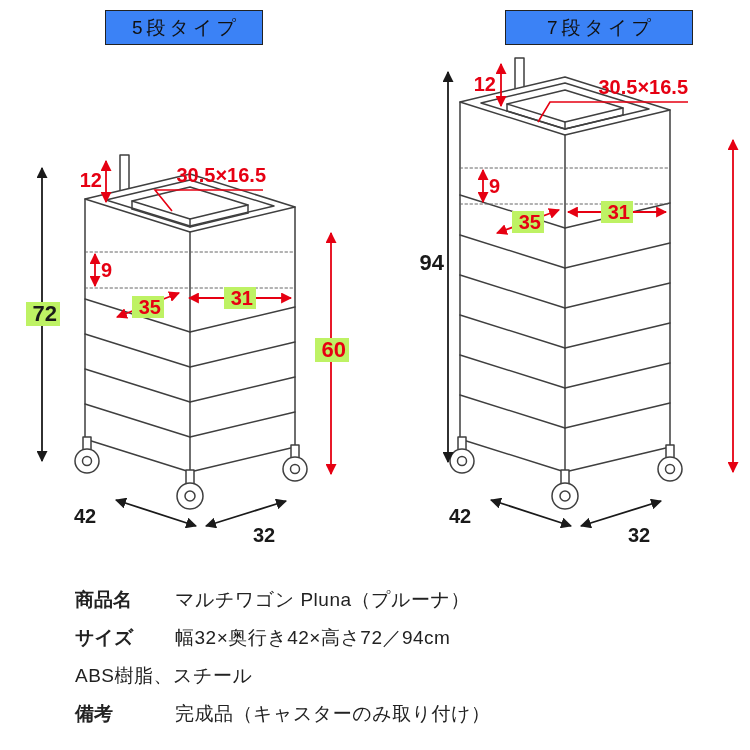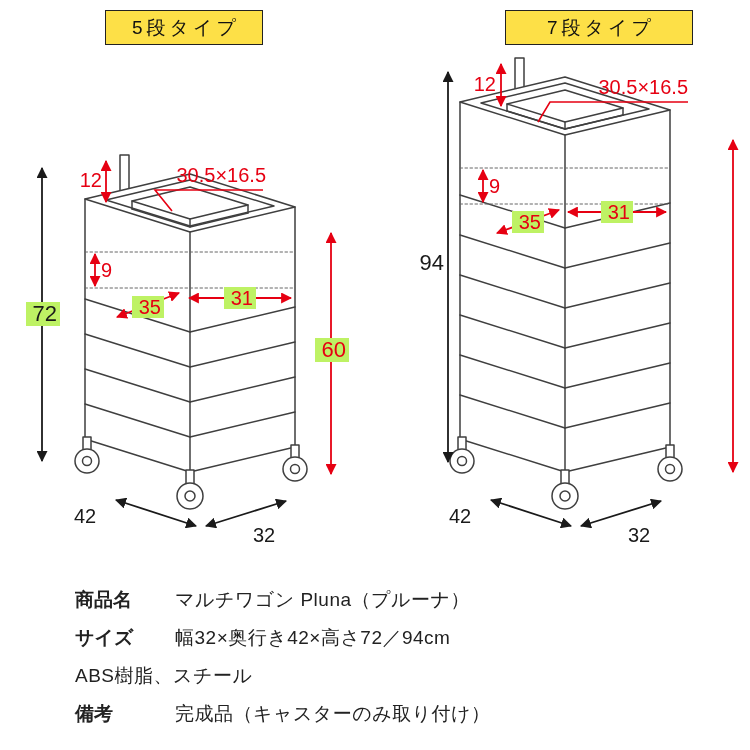--- a/index.html
+++ b/index.html
@@ -4,26 +4,26 @@
 <style>
   * { margin:0; padding:0; box-sizing:border-box; }
   html,body { background:#fff; }
   body {
     width:750px; height:750px; position:relative; overflow:hidden;
     font-family:"Liberation Sans","DejaVu Sans",sans-serif;
     color:#222;
   }
   svg.stage { position:absolute; left:0; top:0; }
   .type-box {
-    position:absolute; border:1.5px solid #222; background:#fde047;
+    position:absolute; border:1.5px solid #222; background:#3b82f6;
     display:flex; align-items:center; justify-content:center;
     font-size:19px; letter-spacing:4px; padding-left:4px; color:#111;
   }
   .dim {
-    position:absolute; font-size:20px; font-weight:400; line-height:1;
+    position:absolute; font-size:20px; font-weight:700; line-height:1;
     color:#e60012; white-space:nowrap;
   }
   .dim.black { color:#1a1a1a; }
   .dim.big { font-size:22px; }
   .dim.bgw { background:#bef264; padding:1px 3px; }
   .dim.ctr { text-align:right; }
   .dim.rt  { text-align:right; }
   .spec { position:absolute; left:75px; top:588px; width:620px; }
   .spec-row { display:flex; align-items:flex-start; margin-bottom:14px; font-size:19px; line-height:24px; }
   .spec-label { width:100px; font-weight:700; flex:0 0 100px; }

